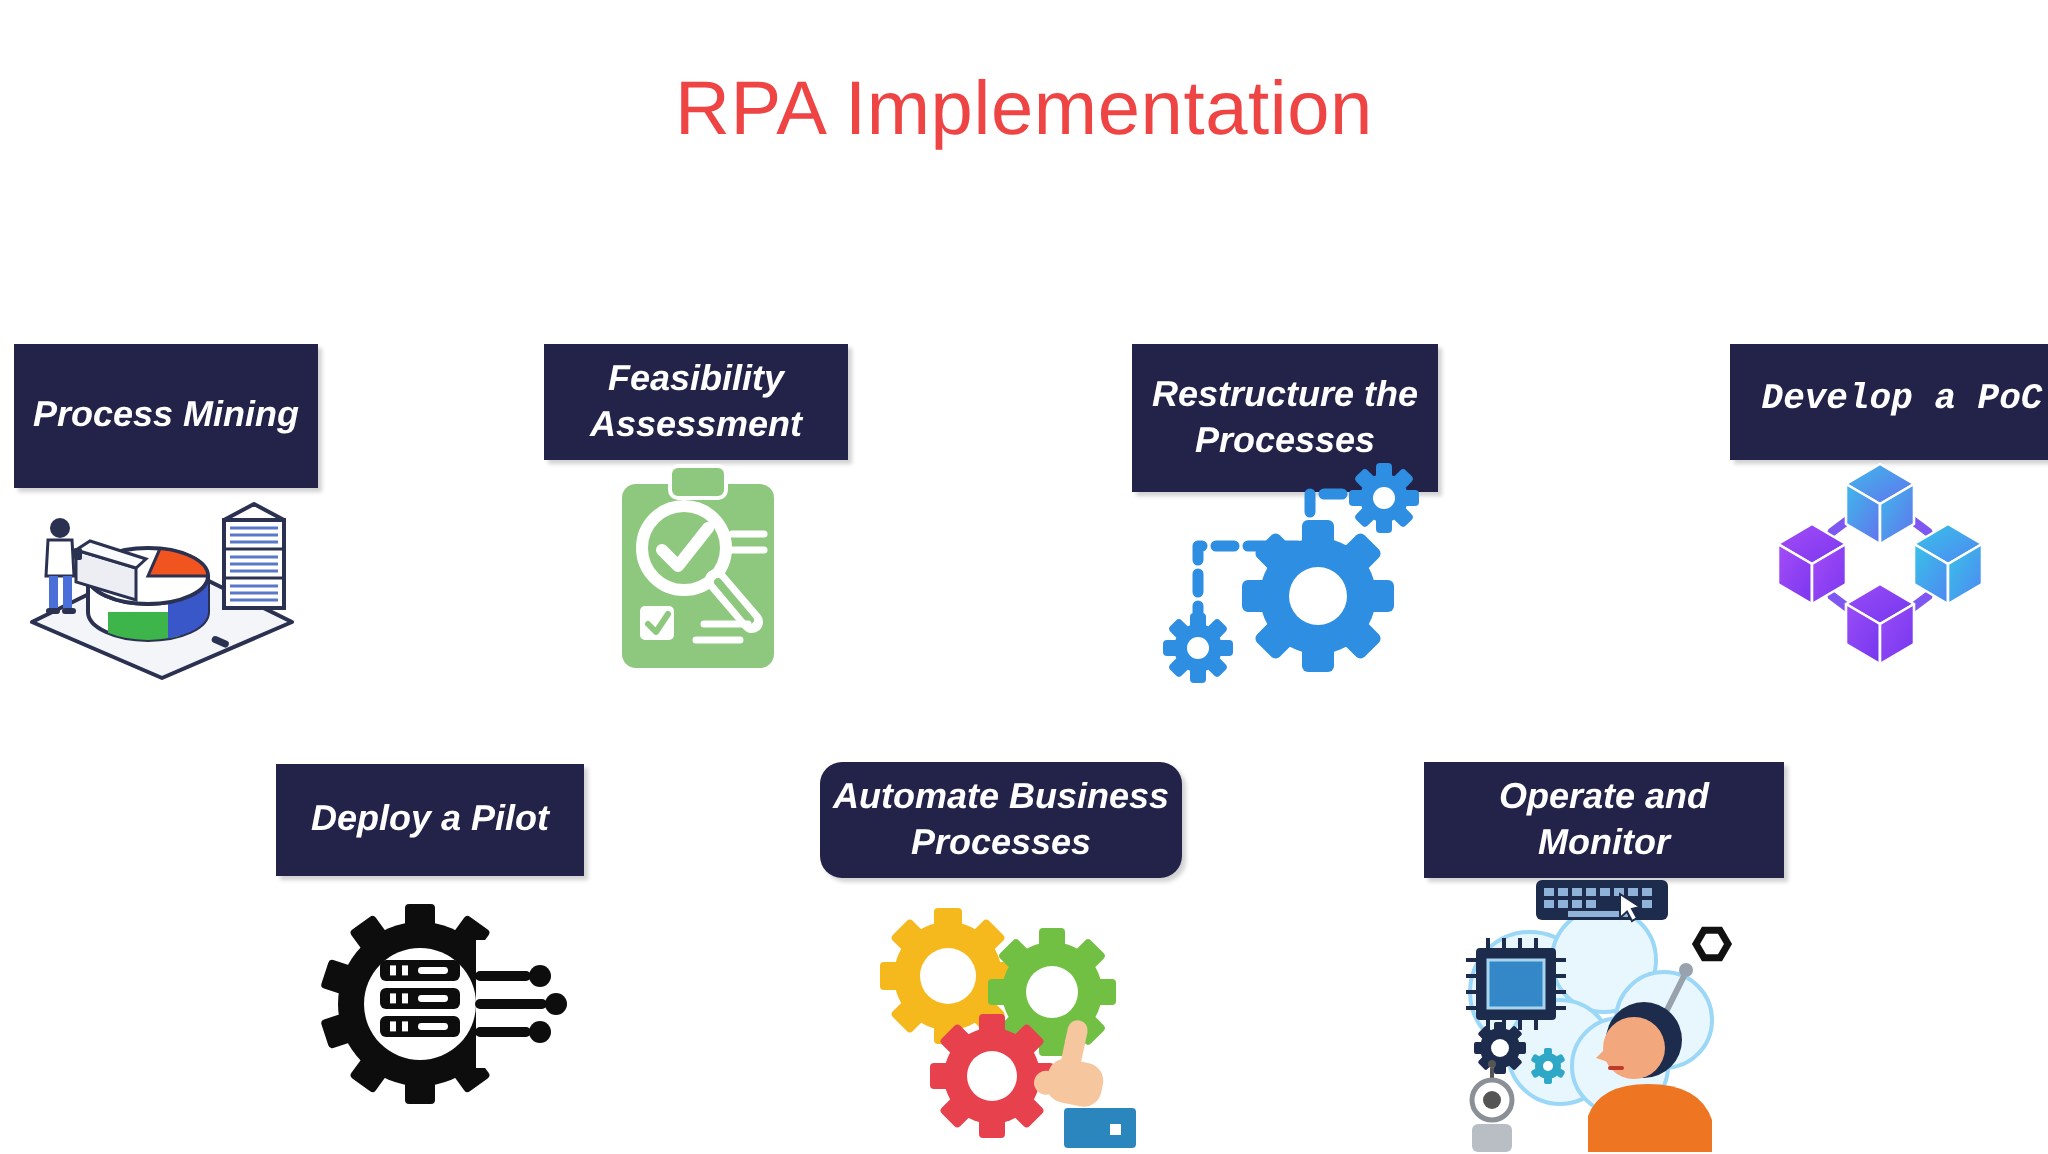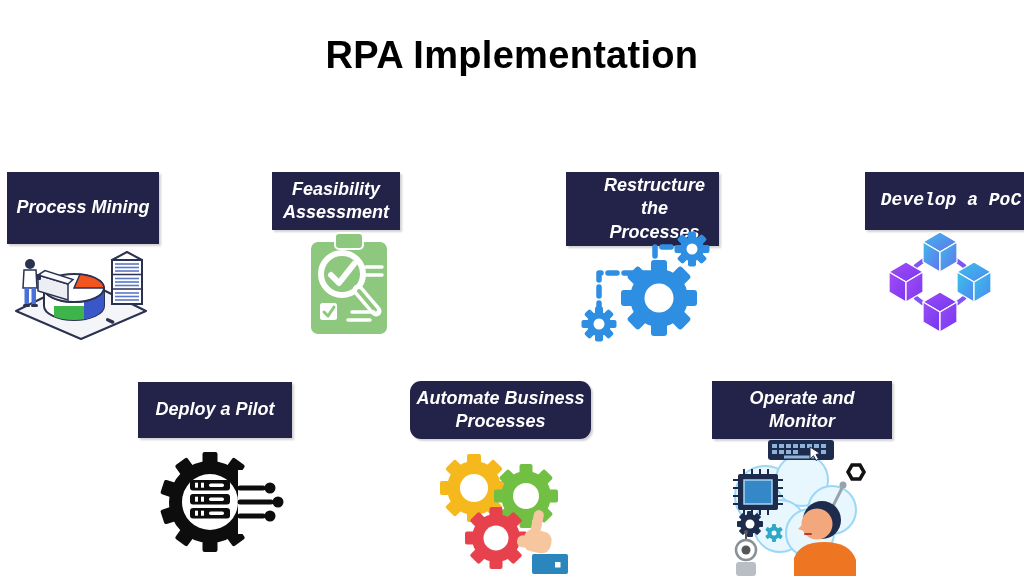--- a/index.html
+++ b/index.html
@@ -1,36 +1,36 @@
 <!DOCTYPE html>
 <html><head>
 <meta charset="utf-8">
 <style>
   html,body{margin:0;padding:0;background:#fff;}
   #canvas{position:relative;width:1024px;height:577px;background:#ffffff;overflow:hidden;
           font-family:"Liberation Sans",sans-serif;}
   .title{position:absolute;top:34px;left:0;width:100%;text-align:center;
-         font-size:38px;font-weight:700;color:#000000;letter-spacing:.3px;}
+         font-size:38px;font-weight:400;color:#ef4444;letter-spacing:.3px;}
   .lbox{position:absolute;background:#232349;color:#fff;display:flex;align-items:center;
         justify-content:center;text-align:center;font-weight:700;font-style:italic;
         font-size:18px;line-height:1.28;padding:2px 4px;box-sizing:border-box;
         box-shadow:2px 2px 2px rgba(0,0,0,.18);}
   .icon{position:absolute;}
   svg{display:block;}
 </style>
 </head>
 <body>
 
 <div id="canvas">
 
   <div class="title">RPA Implementation</div>
 
   <div class="lbox" style="left:7px;top:172px;width:152px;height:72px;">Process Mining</div>
-  <div class="lbox" style="left:272px;top:172px;width:128px;height:58px;font-style:italic;">Feasibility Assessment</div>
-  <div class="lbox" style="left:566px;top:172px;width:153px;height:74px;padding-left:28px;">Restructure the Processes</div>
+  <div class="lbox" style="left:272px;top:172px;width:152px;height:58px;font-style:italic;">Feasibility Assessment</div>
+  <div class="lbox" style="left:566px;top:172px;width:153px;height:74px;">Restructure the Processes</div>
   <div class="lbox" style="left:865px;top:172px;width:172px;height:58px;font-family:Liberation Mono, monospace;">Develop a PoC</div>
 
   <div class="lbox" style="left:138px;top:382px;width:154px;height:56px;">Deploy a Pilot</div>
   <div class="lbox" style="left:410px;top:381px;width:181px;height:58px;border-radius:11px;">Automate Business Processes</div>
   <div class="lbox" style="left:712px;top:381px;width:180px;height:58px;">Operate and Monitor</div>
 
   <div class="icon" style="left:10px;top:232px;">
     <svg width="142" height="108" viewBox="0 0 142 108">
 
       <g>

